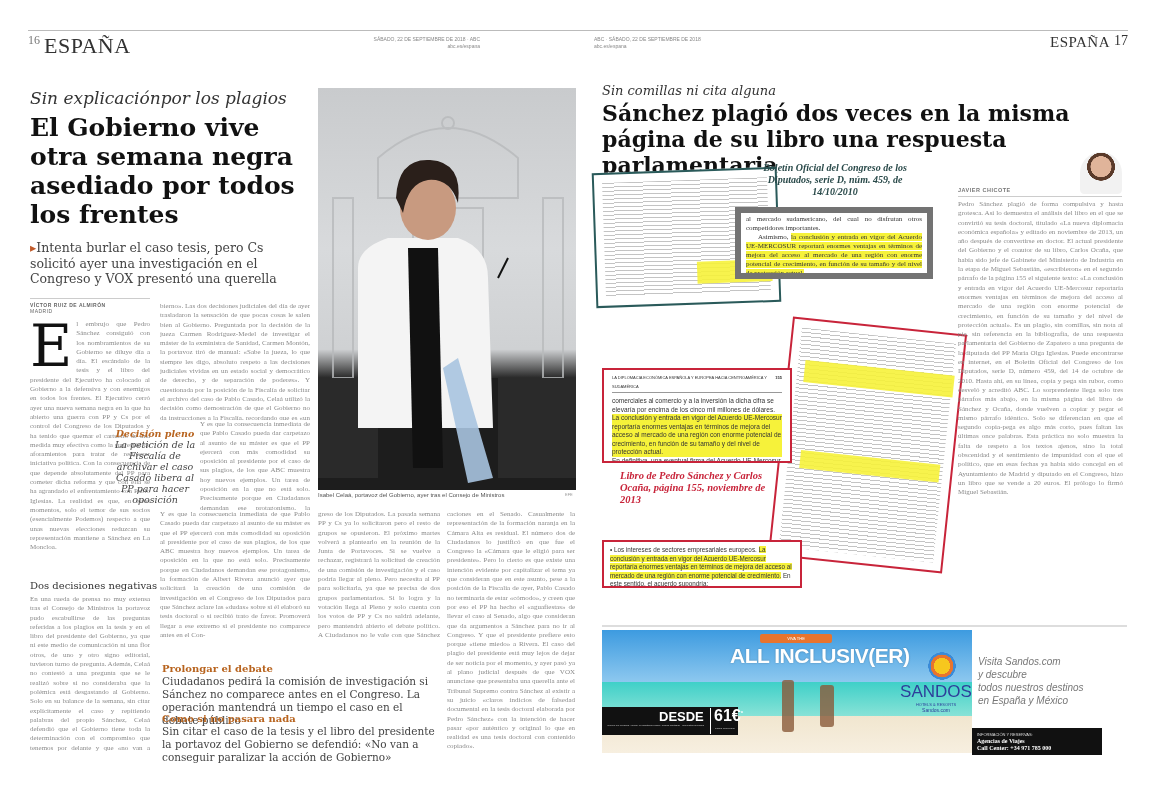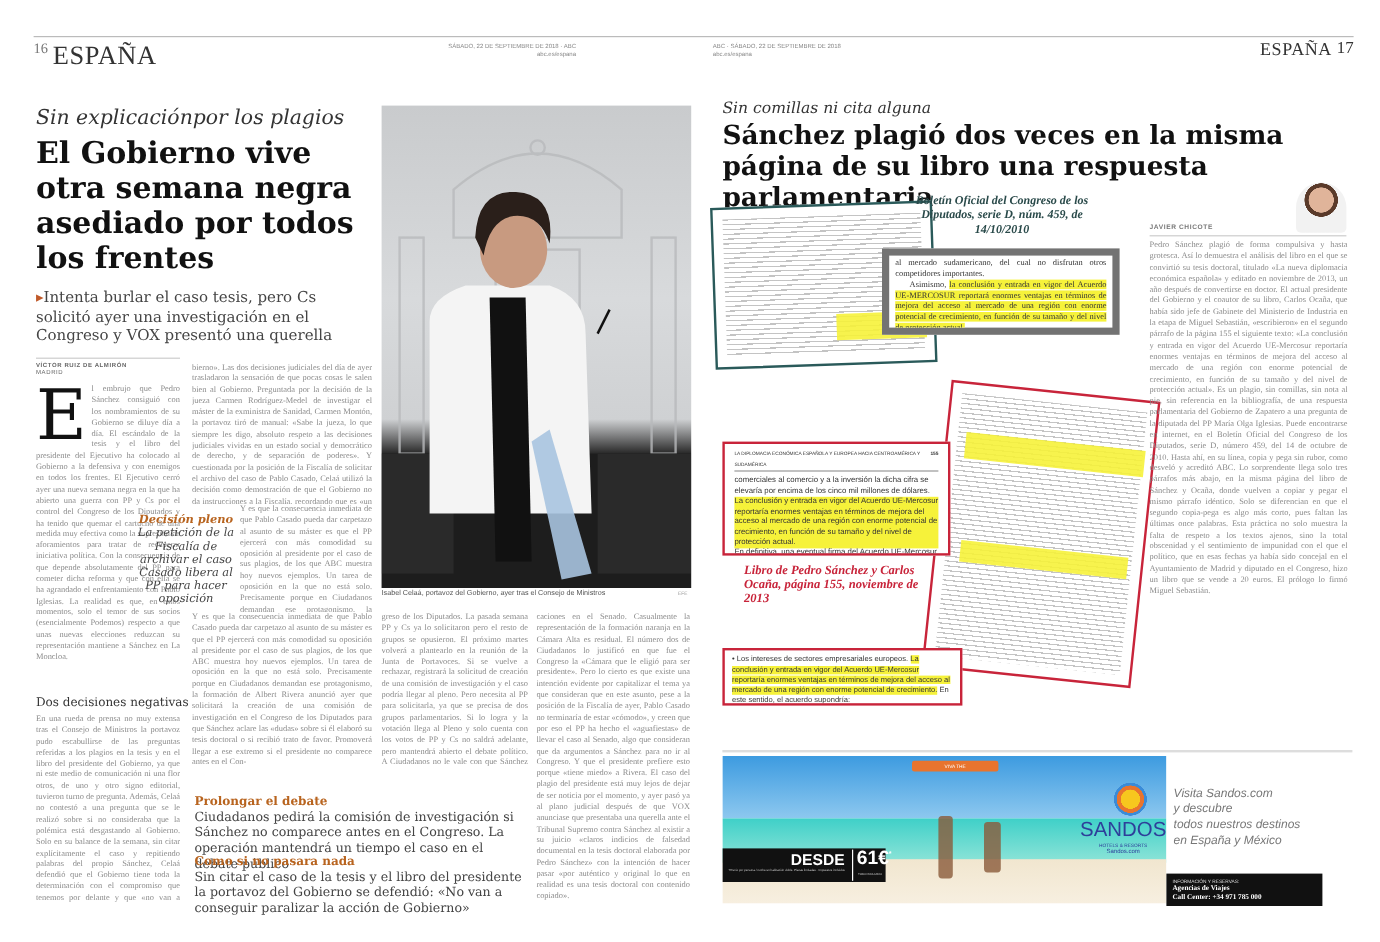--- a/index.html
+++ b/index.html
@@ -195,20 +195,21 @@
   <div class="body-col" style="left:378px; top:200px; width:165px; height:410px; text-align:justify;">Pedro Sánchez plagió de forma compulsiva y hasta grotesca. Así lo demuestra el análisis del libro en el que se convirtió su tesis doctoral, titulado «La nueva diplomacia económica española» y editado en noviembre de 2013, un año después de convertirse en doctor. El actual presidente del Gobierno y el coautor de su libro, Carlos Ocaña, que había sido jefe de Gabinete del Ministerio de Industria en la etapa de Miguel Sebastián, «escribieron» en el segundo párrafo de la página 155 el siguiente texto: «La conclusión y entrada en vigor del Acuerdo UE-Mercosur reportaría enormes ventajas en términos de mejora del acceso al mercado de una región con enorme potencial de crecimiento, en función de su tamaño y del nivel de protección actual». Es un plagio, sin comillas, sin nota al pie, sin referencia en la bibliografía, de una respuesta parlamentaria del Gobierno de Zapatero a una pregunta de la diputada del PP María Olga Iglesias. Puede encontrarse en internet, en el Boletín Oficial del Congreso de los Diputados, serie D, número 459, del 14 de octubre de 2010. Hasta ahí, en su línea, copia y pega sin rubor, como desveló y acreditó ABC. Lo sorprendente llega solo tres párrafos más abajo, en la misma página del libro de Sánchez y Ocaña, donde vuelven a copiar y pegar el mismo párrafo idéntico. Solo se diferencian en que el segundo copia-pega es algo más corto, pues faltan las últimas once palabras. Esta práctica no solo muestra la falta de respeto a los textos ajenos, sino la total obscenidad y el sentimiento de impunidad con el que el político, que en esas fechas ya había sido concejal en el Ayuntamiento de Madrid y diputado en el Congreso, hizo un libro que se vende a 20 euros. El prólogo lo firmó Miguel Sebastián.</div>
 
   <div class="ad-rule" style="left:22px; top:625px; width:525px;"></div>
   <div class="ad" style="left:22px; top:630px; width:370px; height:123px;">
     <div class="ad-sky"></div>
     <div class="ad-sea"></div>
     <div class="ad-sand"></div>
     <div class="people" style="left:180px; top:50px; width:12px; height:52px;"></div>
     <div class="people" style="left:218px; top:55px; width:14px; height:42px;"></div>
     <div class="ad-badge" style="left:158px; top:4px; width:72px; height:9px; line-height:9px;">VIVA THE</div>
+    <div class="ad-title" style="left:128px; top:14px;">ALL INCLUSIV(ER)</div>
     <div class="ad-price" style="left:0; top:77px; width:136px; height:28px;">
       <div style="position:absolute; left:57px; top:2px; font-size:13px; font-weight:bold;">DESDE</div>
       <div style="position:absolute; left:5px; top:17px; font-size:2.5px; width:100px; color:#ccc;">*Precio por persona / noche en habitación doble. Plazas limitadas · Impuestos incluidos</div>
       <div style="position:absolute; left:108px; top:1px; width:1px; height:26px; background:#fff;"></div>
       <div style="position:absolute; left:112px; top:0; font-size:16px; font-weight:bold;"><span>61€</span><sup style="font-size:6px;">*</sup></div>
       <div style="position:absolute; left:113px; top:20px; font-size:2.5px; color:#ccc;">TODO INCLUIDO</div>
     </div>
     <div class="sun" style="left:324px; top:20px; width:32px; height:32px;"></div>
     <div class="ad-brand" style="left:298px; top:52px; width:72px;">
       <div style="font-size:17px;">SANDOS</div>

